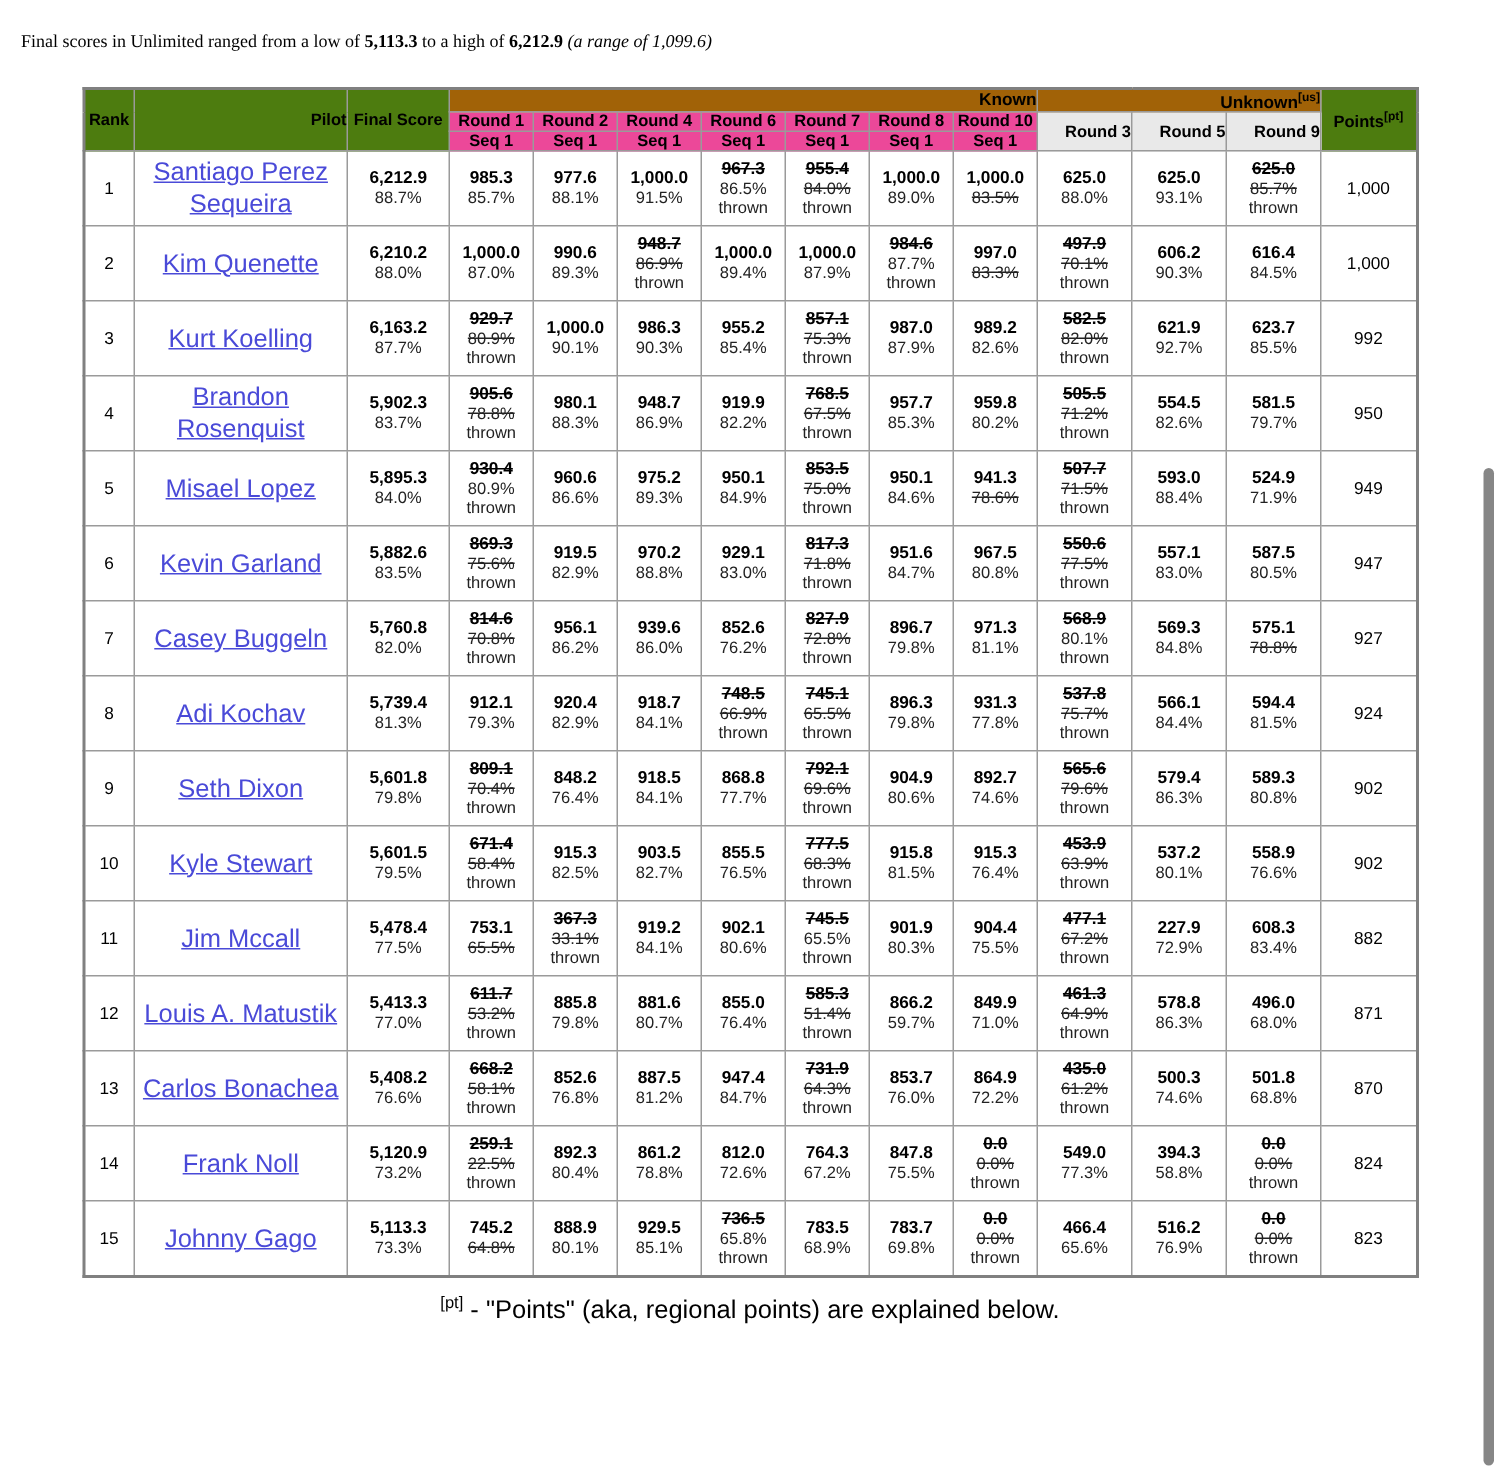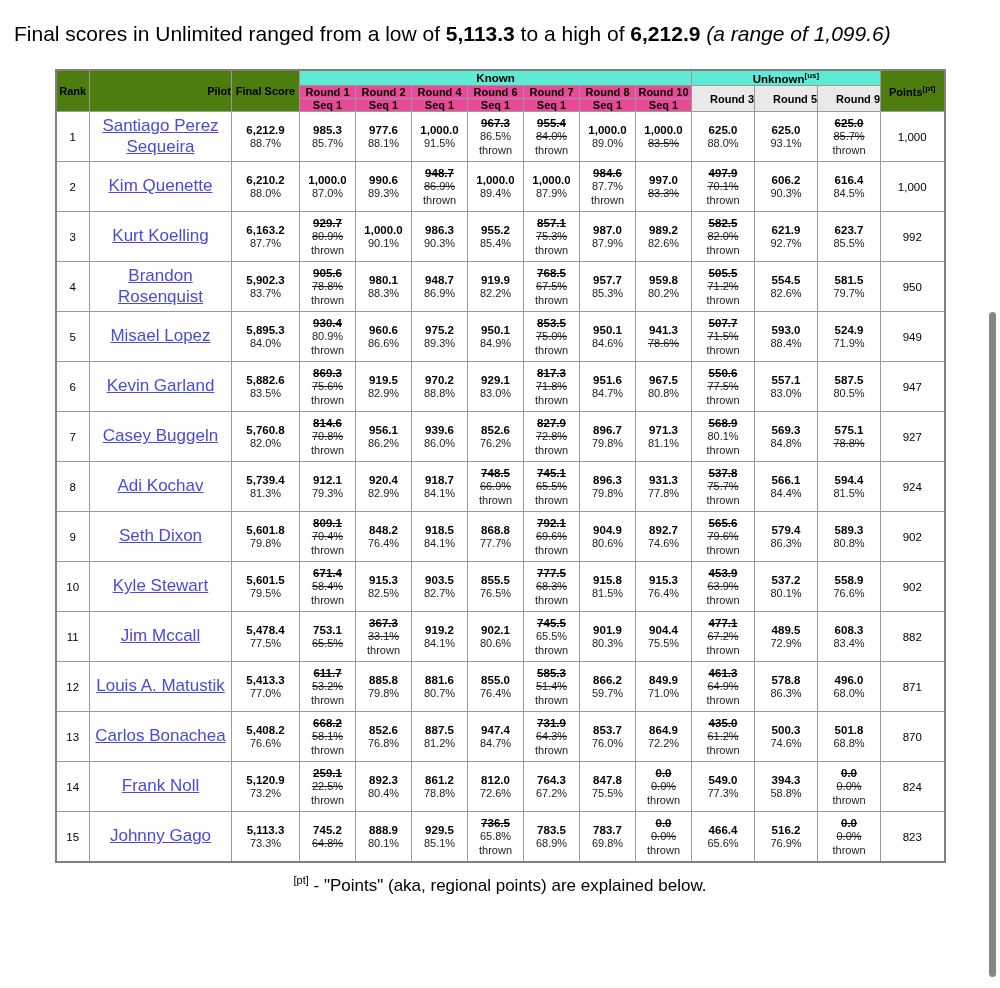--- a/index.html
+++ b/index.html
@@ -21,23 +21,24 @@
     width: 1000px;
   }
   h1.page-title {
     font-size: 31px;
     font-weight: bold;
     margin: 4px 0 0 0;
     letter-spacing: -0.3px;
     line-height: 1.15;
   }
   .summary {
-    font-size: 21px;
+    font-size: 12px;
     margin: 20px 0 0 0;
     line-height: 1.3;
+    font-family: Liberation Serif, serif;
   }
   .summary b { font-weight: bold; }
   .summary i { font-style: italic; }
 
   .table-wrap {
     margin-top: 22px;
     display: flex;
     justify-content: center;
   }
   table.scores {
@@ -55,23 +56,24 @@
   }
   
   thead th {
     background: #4d7c0f;
     font-weight: bold;
     font-size: 11px;
     padding: 3px 4px;
     white-space: nowrap;
   }
   thead th.group {
-    background: #5eead4;
+    background: #a16207;
     font-weight: bold;
     font-size: 11.5px;
+    text-align: right;
   }
   thead th.rnd, thead th.seq {
     background: #ec4899;
   }
   thead th.unk-rnd {
     background: #e9e9e9;
     padding-left: 18px;
   }
   thead th.left {
     text-align: right;
@@ -775,21 +777,21 @@
             <td class="score">
               <span class="v">904.4</span>
               <span class="p">75.5%</span>
             </td>
             <td class="score">
               <span class="v struck">477.1</span>
               <span class="p struck">67.2%</span>
               <span class="t">thrown</span>
             </td>
             <td class="score">
-              <span class="v">489.5</span>
+              <span class="v">227.9</span>
               <span class="p">72.9%</span>
             </td>
             <td class="score">
               <span class="v">608.3</span>
               <span class="p">83.4%</span>
             </td>
             <td class="points">882</td>
           </tr>
           <tr>
             <td class="rank">12</td>

